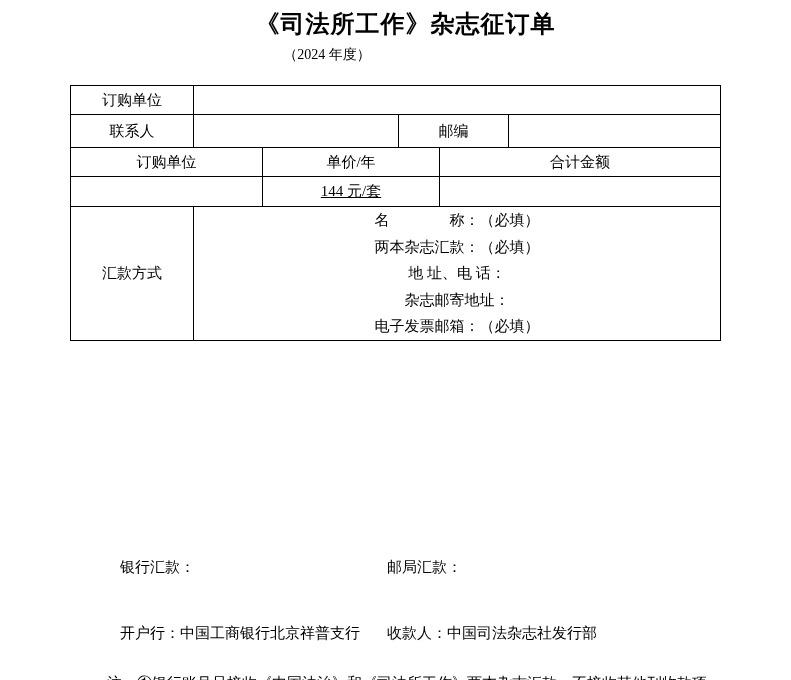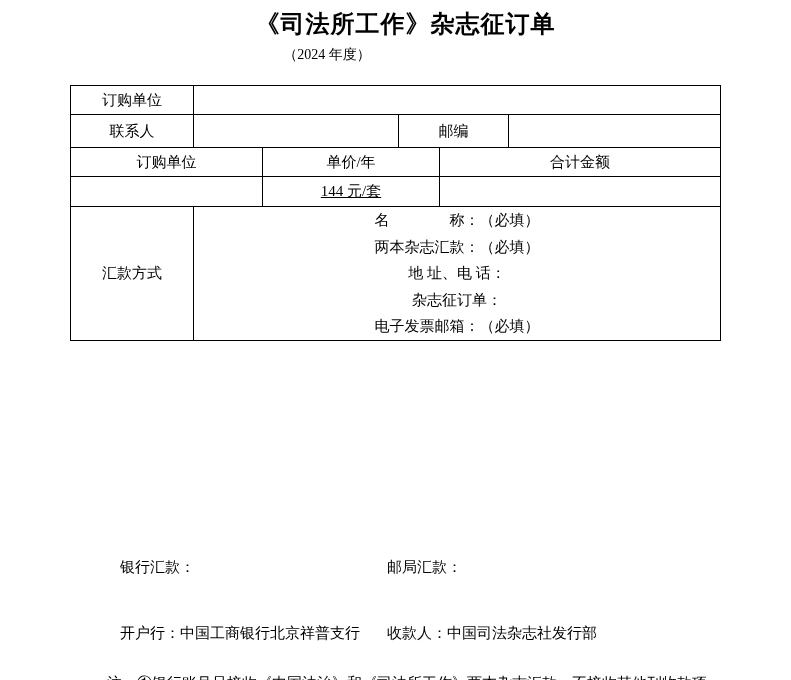--- a/index.html
+++ b/index.html
@@ -96,21 +96,21 @@
     <td colspan="2"></td>
     <td colspan="2">144 元/套</td>
     <td colspan="2"></td>
   </tr>
   <tr class="r133">
     <td>汇款方式</td>
     <td colspan="5" class="invoice-cell">
       <div class="invoice-line">名　　　　称：（必填）</div>
       <div class="invoice-line">两本杂志汇款：（必填）</div>
       <div class="invoice-line">地 址、电 话：</div>
-      <div class="invoice-line">杂志征订单：</div>
+      <div class="invoice-line">杂志邮寄地址：</div>
       <div class="invoice-line">电子发票邮箱：（必填）</div>
     </td>
   </tr>
 </tbody>
   </table>
 
 <div class="footer-col footer-bank">
   <div>银行汇款：</div>
   <div>开户行：中国工商银行北京祥普支行</div>
   

